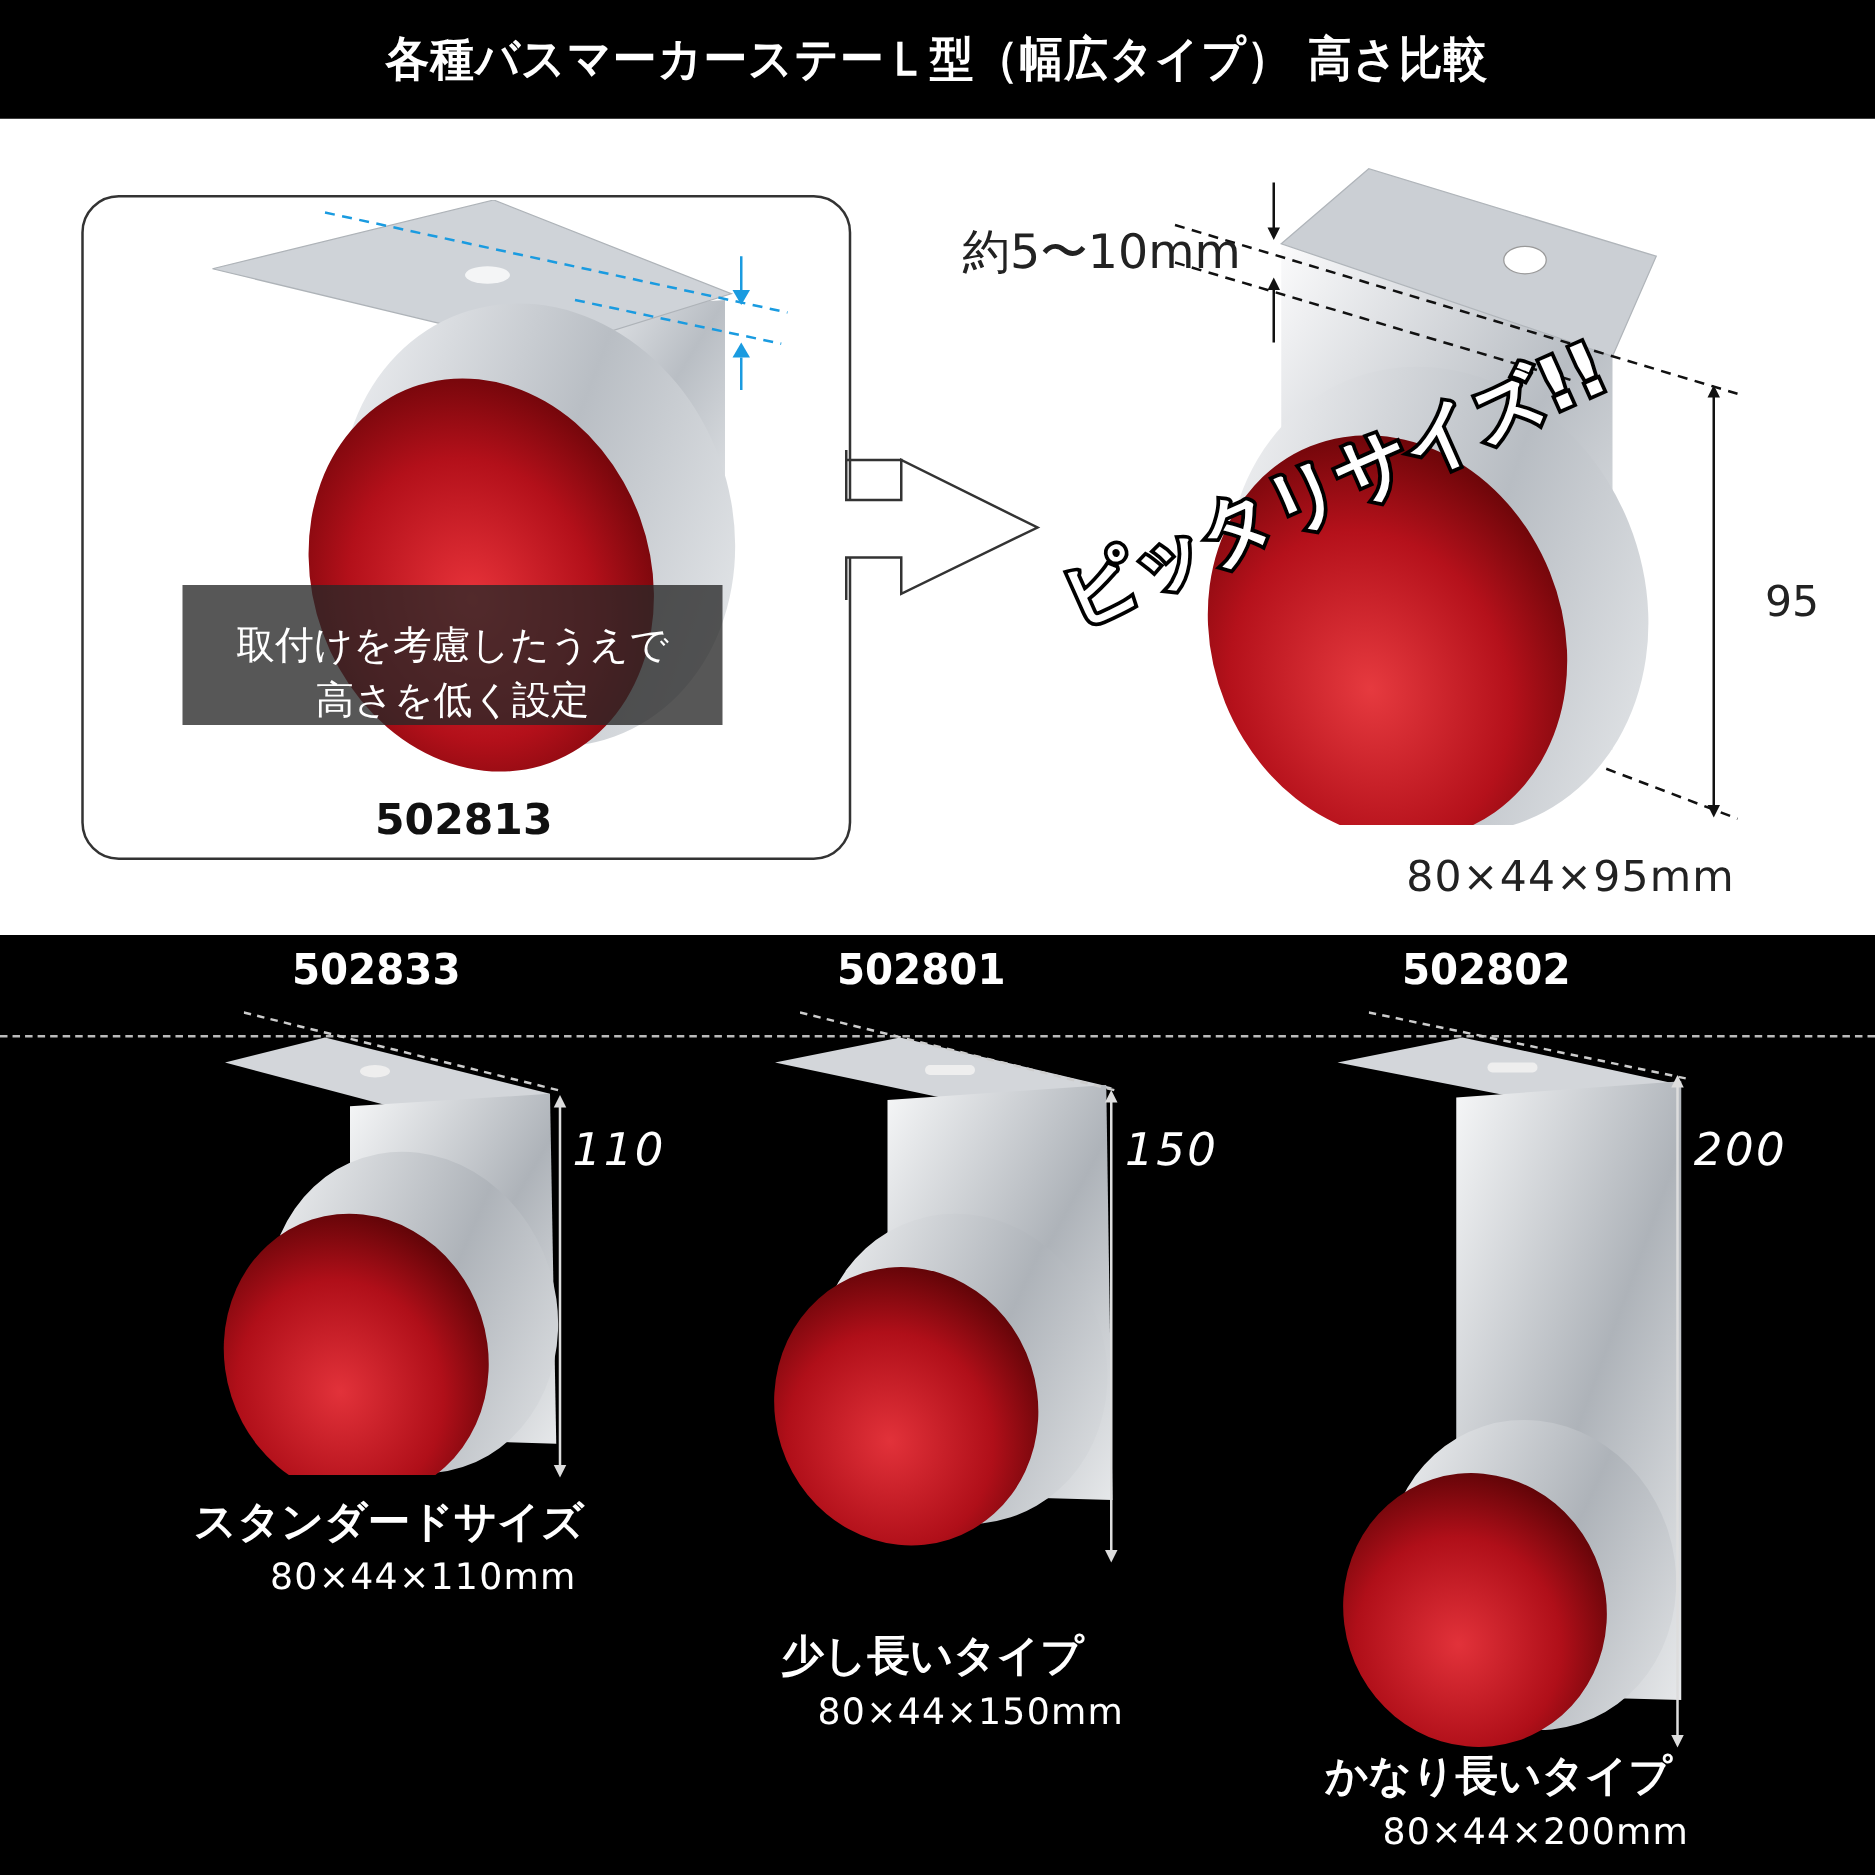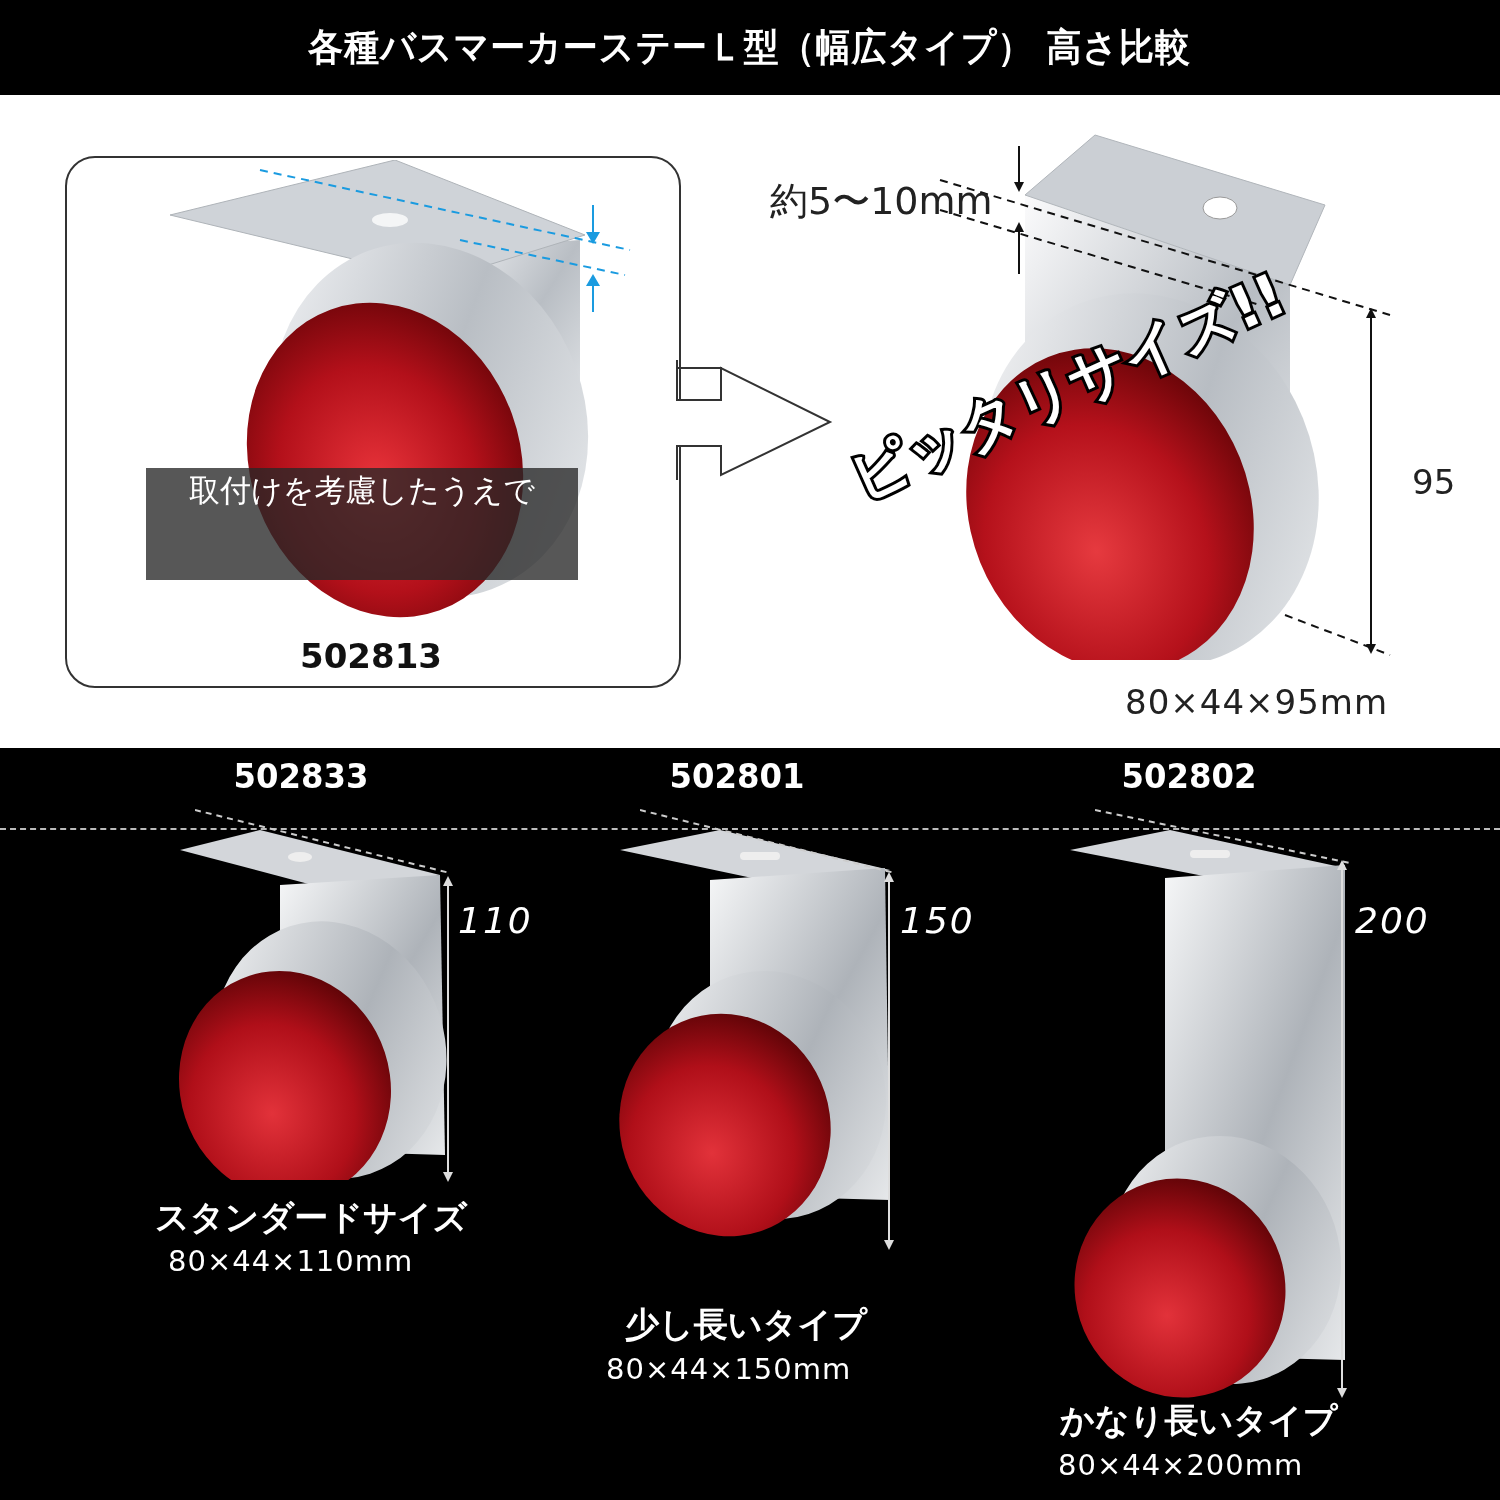--- a/index.html
+++ b/index.html
@@ -22,21 +22,21 @@
 
   
   .card {
     left: 65px; top: 156px; width: 612px; height: 528px;
     border: 2px solid #333; border-radius: 30px; background: #fff;
   }
   .caption-box {
     left: 146px; top: 468px; width: 432px; height: 112px;
     background: rgba(40,40,40,0.78);
     color: #fff; text-align: center; font-size: 31px; line-height: 44px;
-    padding-top: 0; box-sizing: border-box;
+    padding-top: 26px; box-sizing: border-box;
   }
   .model-left {
     left: 65px; top: 636px; width: 612px; text-align: center;
     font-size: 34px; font-weight: bold; color: #111;
   }
 
   
   .arrow-svg { left: 676px; top: 360px; }
 
   
@@ -57,21 +57,21 @@
   }
   .model-code {
     font-size: 34px; font-weight: bold; color: #fff; top: 756px;
     transform: scaleX(0.95);
   }
   .ref-line {
     left: 0; top: 828px; width: 1500px; border-top: 2px dashed #bbb;
   }
   .dim-label { color: #fff; font-size: 36px; letter-spacing: 2px; font-style: italic; }
   .type-label { color: #fff; font-size: 34px; font-weight: bold; white-space: nowrap; }
-  .size-label { color: #fff; font-size: 29px; letter-spacing: 1px; white-space: nowrap; }
+  .size-label { color: #fff; font-size: 29px; letter-spacing: 1px; white-space: nowrap; margin-left: 48px; }
   .vline { border-left: 2px solid #ddd; }
   .vline.dark { border-left-color: #111; }
   .arrowhead-up, .arrowhead-down {
     width: 0; height: 0; border-left: 5px solid transparent; border-right: 5px solid transparent;
   }
   .arrowhead-up { border-bottom: 10px solid #ddd; }
   .arrowhead-down { border-top: 10px solid #ddd; }
   .arrowhead-up.dark { border-bottom-color: #111; }
   .arrowhead-down.dark { border-top-color: #111; }
   .arrowhead-up.blue { border-bottom-color: #1a9be0; border-left-width: 7px; border-right-width: 7px; border-bottom-width: 12px; }
@@ -114,20 +114,21 @@
   <line x1="10" y1="5" x2="380" y2="85" stroke="#1a9be0" stroke-width="2" stroke-dasharray="8,6"></line>
   <line x1="210" y1="75" x2="375" y2="110" stroke="#1a9be0" stroke-width="2" stroke-dasharray="8,6"></line>
 </svg>
 <div class="abs" style="left:592px;top:205px;width:2px;height:28px;background:#1a9be0"></div>
 <div class="abs arrowhead-down blue" style="left:586px;top:232px"></div>
 <div class="abs arrowhead-up blue" style="left:586px;top:274px"></div>
 <div class="abs" style="left:592px;top:286px;width:2px;height:26px;background:#1a9be0"></div>
 
 <div class="abs caption-box">
   <div>取付けを考慮したうえで</div>
+  <div>高さを低く設定</div>
 </div>
 <div class="abs model-left">502813</div>
 
 <svg class="abs arrow-svg" width="160" height="120">
   <polygon points="1,1 45,1 45,8 153,60 45,112 45,119 1,119" fill="none" stroke="none"></polygon>
   <polyline points="1,0 45,0 45,7" fill="none" stroke="#333" stroke-width="2" transform="translate(0,8)"></polyline>
   <path d="M1,0 L1,40 L45,40 L45,8 L154,62 L45,115 L45,86 L1,86 L1,120" fill="#fff" stroke="#333" stroke-width="2"></path>
 </svg>
 
 <svg class="abs" style="left:920px;top:130px" width="420" height="530">

